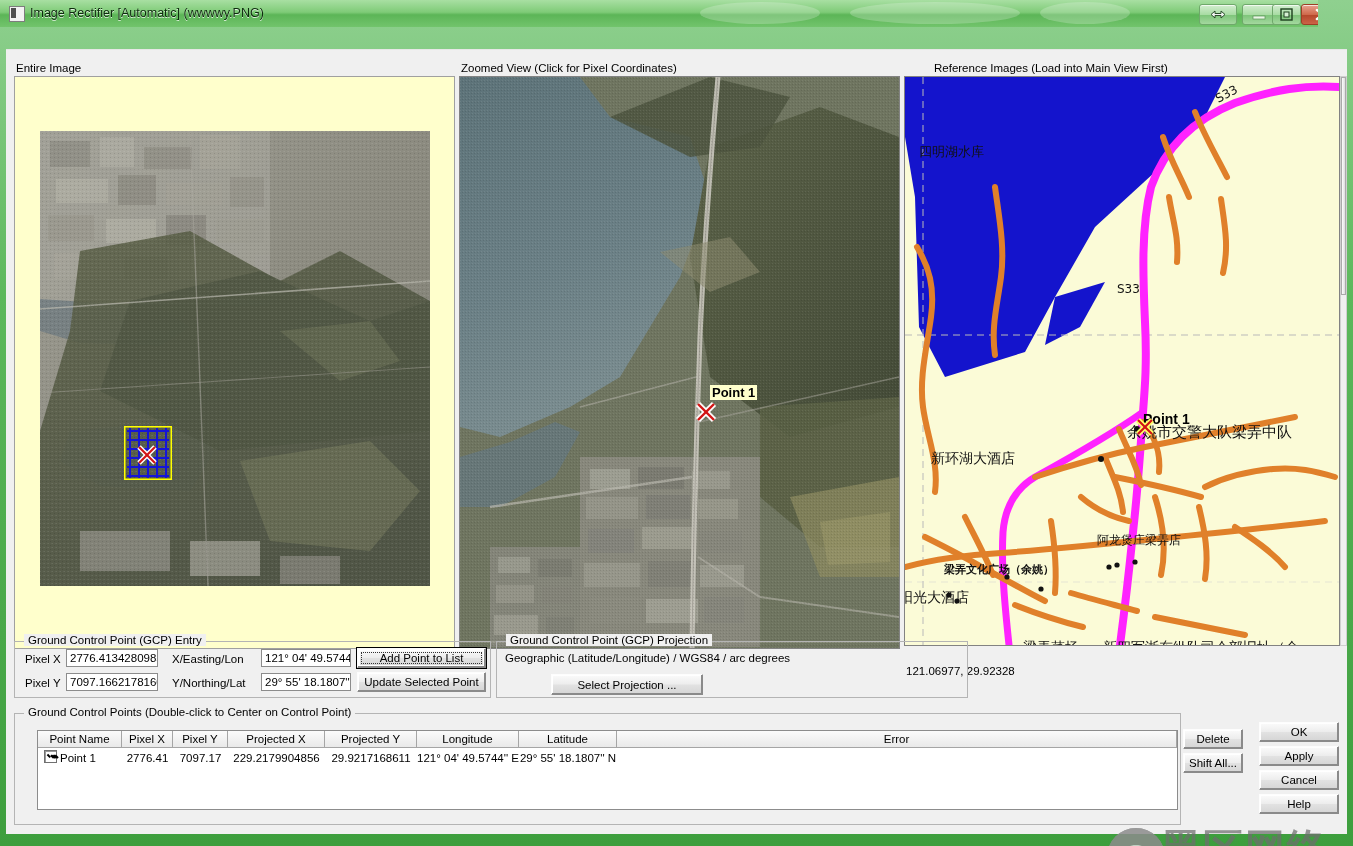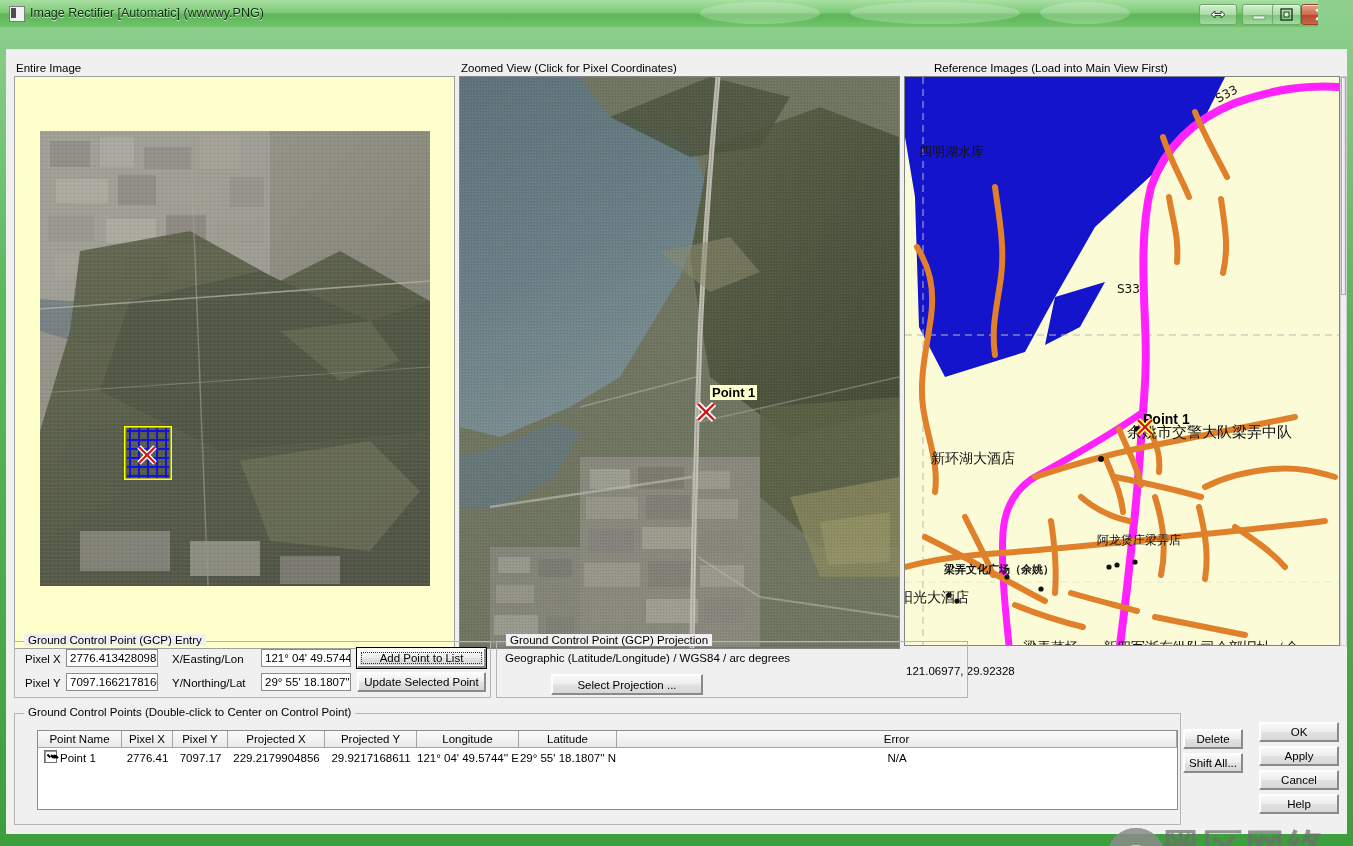--- a/index.html
+++ b/index.html
@@ -520,21 +520,20 @@
         <div id="trow">
           <div class="td" style="width:84px;text-align:left;padding-left:6px;">
             <span class="cellchk"></span><span>Point 1</span>
           </div>
           <div class="td" style="width:51px;">2776.41</div>
           <div class="td" style="width:55px;">7097.17</div>
           <div class="td" style="width:97px;">229.2179904856</div>
           <div class="td" style="width:92px;">29.9217168611</div>
           <div class="td" style="width:102px;">121° 04' 49.5744'' E</div>
           <div class="td" style="width:98px;">29° 55' 18.1807'' N</div>
-          <div class="td" style="width:560px;">N/A</div>
         </div>
       </div>
 
       <div class="btn" style="left:1168px;top:15px;width:60px;height:20px;">
         <span>Delete</span>
       </div>
       <div class="btn" style="left:1168px;top:39px;width:60px;height:20px;">
         <span>Shift All...</span>
       </div>
     </div>

